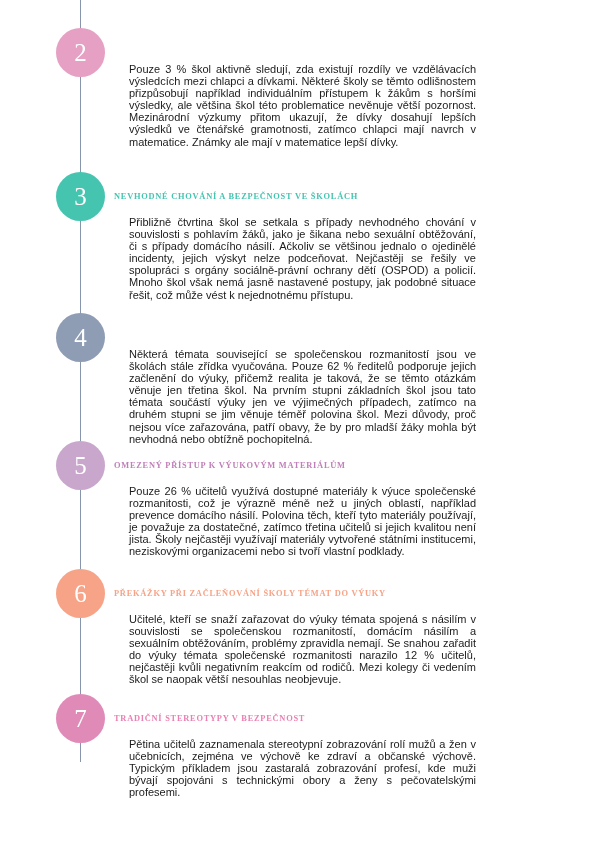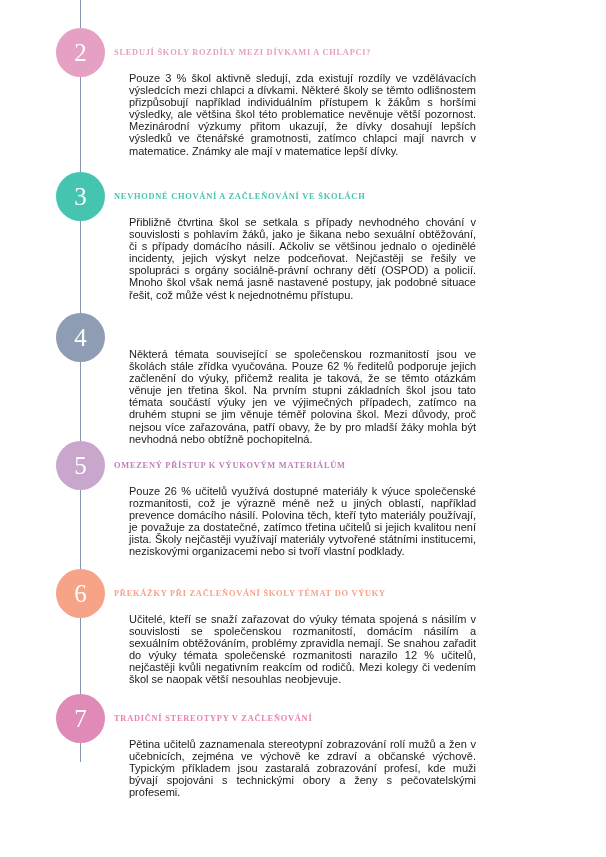--- a/index.html
+++ b/index.html
@@ -81,29 +81,28 @@
 </head>
 <body>
 
 <div id="page">
 
   <div id="timeline-spine" style="background: rgb(135, 149, 173);"></div>
 
   <div class="section" style="top:28px;">
     <div class="bullet" style="background: rgb(229, 160, 195);">2</div>
     <div class="sec-body" style="top:20px;">
-      <h2 class="sec-heading" style="color: rgb(229, 160, 195);">SLEDUJÍ ŠKOLY ROZDÍLY MEZI DÍVKAMI A CHLAPCI?</h2>
       <p class="sec-text">Pouze 3 % škol aktivně sledují, zda existují rozdíly ve vzdělávacích výsledcích mezi chlapci a dívkami. Některé školy se těmto odlišnostem přizpůsobují například individuálním přístupem k žákům s horšími výsledky, ale většina škol této problematice nevěnuje větší pozornost. Mezinárodní výzkumy přitom ukazují, že dívky dosahují lepších výsledků ve čtenářské gramotnosti, zatímco chlapci mají navrch v matematice. Známky ale mají v matematice lepší dívky.</p>
     </div>
   </div>
 
   <div class="section" style="top:172px;">
     <div class="bullet" style="background: rgb(69, 196, 176);">3</div>
     <div class="sec-body" style="top:20px;">
-      <h2 class="sec-heading" style="color: rgb(69, 196, 176);">NEVHODNÉ CHOVÁNÍ A ZAČLEŇOVÁNÍ VE ŠKOLÁCH</h2>
+      <h2 class="sec-heading" style="color: rgb(69, 196, 176);">NEVHODNÉ CHOVÁNÍ A BEZPEČNOST VE ŠKOLÁCH</h2>
       <p class="sec-text">Přibližně čtvrtina škol se setkala s případy nevhodného chování v souvislosti s pohlavím žáků, jako je šikana nebo sexuální obtěžování, či s případy domácího násilí. Ačkoliv se většinou jednalo o ojedinělé incidenty, jejich výskyt nelze podceňovat. Nejčastěji se řešily ve spolupráci s orgány sociálně-právní ochrany dětí (OSPOD) a policií. Mnoho škol však nemá jasně nastavené postupy, jak podobné situace řešit, což může vést k nejednotnému přístupu.</p>
     </div>
   </div>
 
   <div class="section" style="top:313px;">
     <div class="bullet" style="background: rgb(142, 156, 180);">4</div>
     <div class="sec-body" style="top:20px;">
       <p class="sec-text">Některá témata související se společenskou rozmanitostí jsou ve školách stále zřídka vyučována. Pouze 62 % ředitelů podporuje jejich začlenění do výuky, přičemž realita je taková, že se těmto otázkám věnuje jen třetina škol. Na prvním stupni základních škol jsou tato témata součástí výuky jen ve výjimečných případech, zatímco na druhém stupni se jim věnuje téměř polovina škol. Mezi důvody, proč nejsou více zařazována, patří obavy, že by pro mladší žáky mohla být nevhodná nebo obtížně pochopitelná.</p>
     </div>
   </div>
@@ -120,18 +119,18 @@
     <div class="bullet" style="background: rgb(246, 163, 135);">6</div>
     <div class="sec-body" style="top:20px;">
       <h2 class="sec-heading" style="color: rgb(246, 163, 135);">PŘEKÁŽKY PŘI ZAČLEŇOVÁNÍ ŠKOLY TÉMAT DO VÝUKY</h2>
       <p class="sec-text">Učitelé, kteří se snaží zařazovat do výuky témata spojená s násilím v souvislosti se společenskou rozmanitostí, domácím násilím a sexuálním obtěžováním, problémy zpravidla nemají. Se snahou zařadit do výuky témata společenské rozmanitosti narazilo 12 % učitelů, nejčastěji kvůli negativním reakcím od rodičů. Mezi kolegy či vedením škol se naopak větší nesouhlas neobjevuje.</p>
     </div>
   </div>
 
   <div class="section" style="top:694px;">
     <div class="bullet" style="background: rgb(224, 138, 184);">7</div>
     <div class="sec-body" style="top:20px;">
-      <h2 class="sec-heading" style="color: rgb(233, 127, 178);">TRADIČNÍ STEREOTYPY V ZAČLEŇOVÁNÍ</h2>
+      <h2 class="sec-heading" style="color: rgb(233, 127, 178);">TRADIČNÍ STEREOTYPY V BEZPEČNOST</h2>
       <p class="sec-text">Pětina učitelů zaznamenala stereotypní zobrazování rolí mužů a žen v učebnicích, zejména ve výchově ke zdraví a občanské výchově. Typickým příkladem jsou zastaralá zobrazování profesí, kde muži bývají spojováni s technickými obory a ženy s pečovatelskými profesemi.</p>
     </div>
   </div>
 
 </div>
 
 </body></html>

